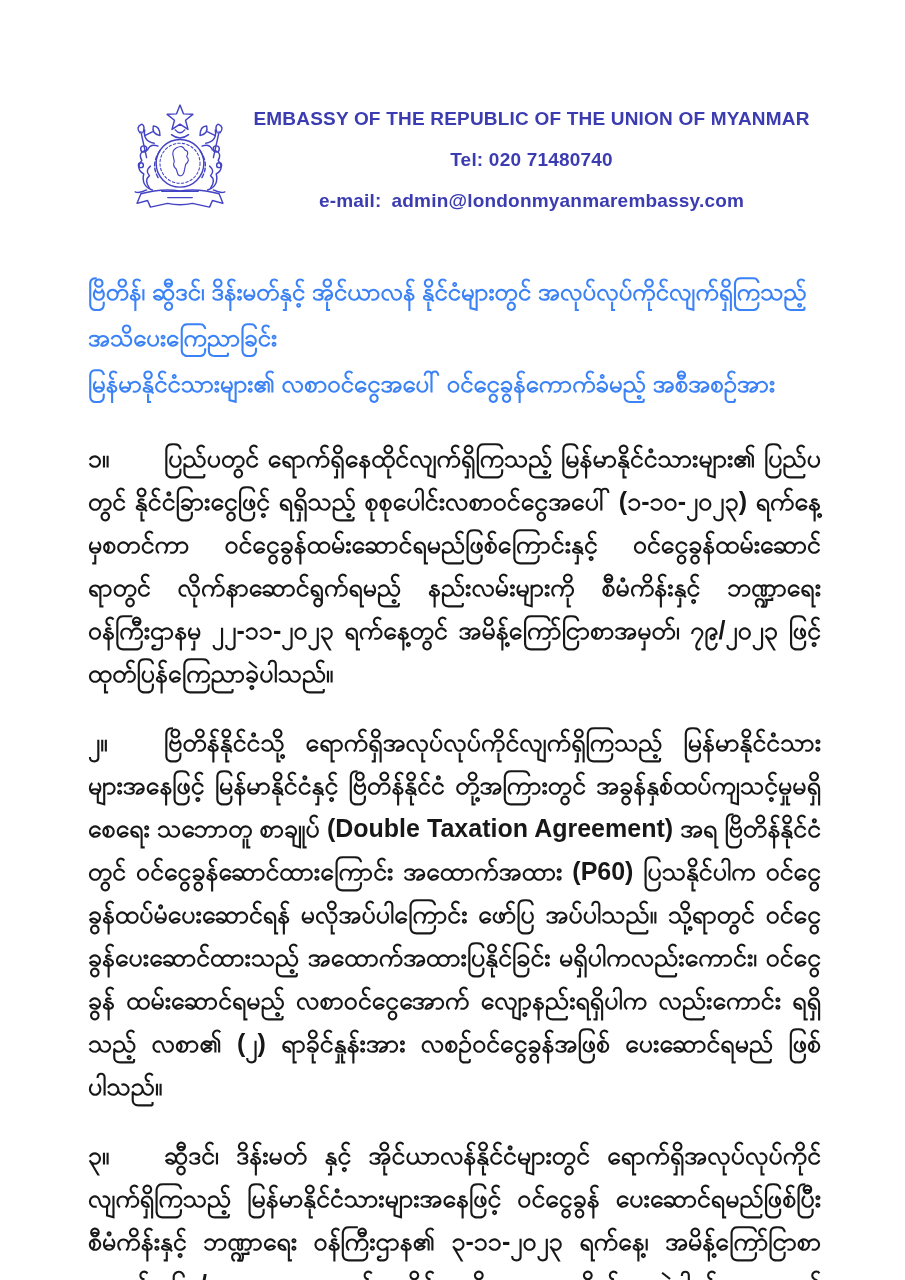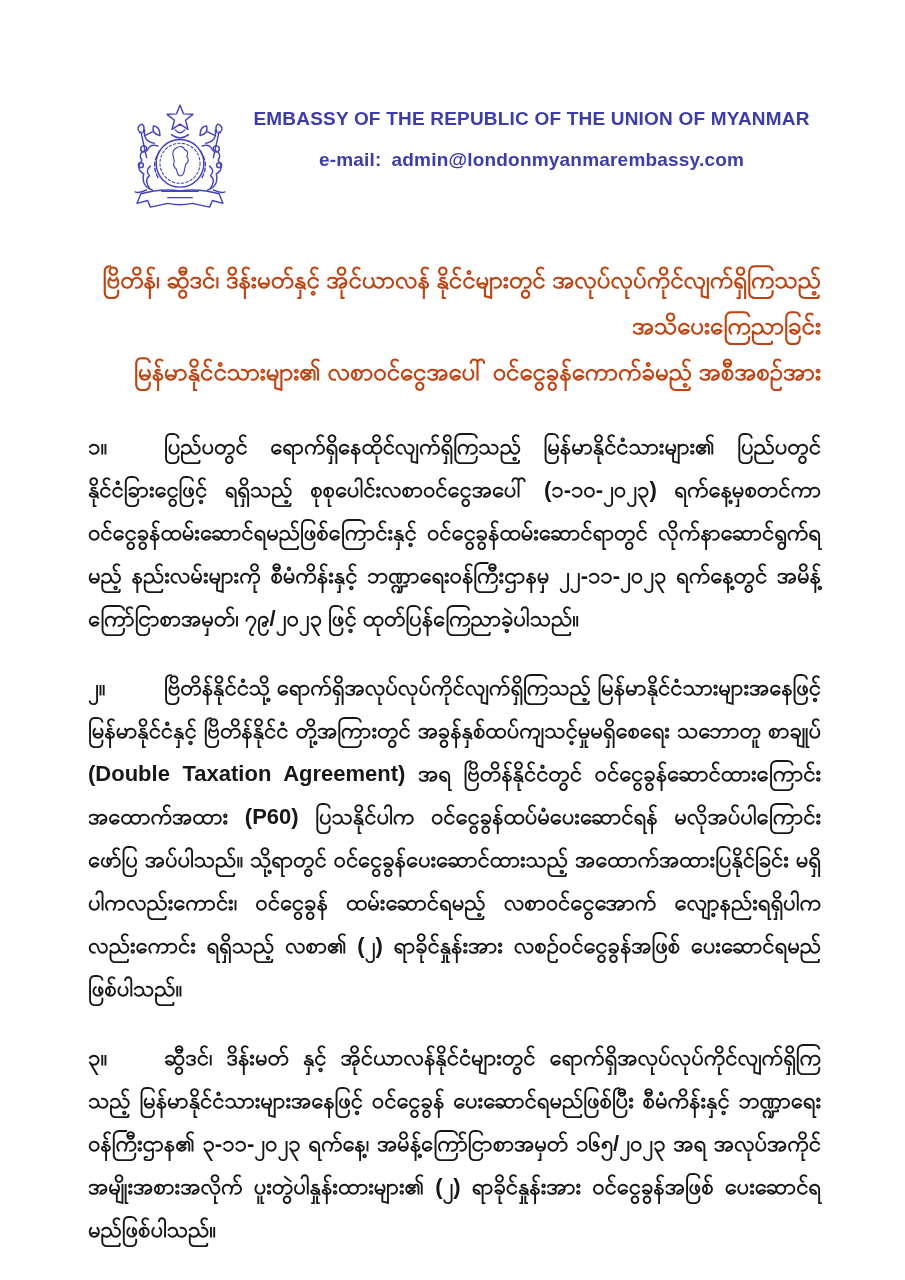--- a/index.html
+++ b/index.html
@@ -40,34 +40,34 @@
     font-size: 19px;
     font-weight: 700;
     letter-spacing: 0.2px;
     margin-bottom: 19px;
     line-height: 22px;
   }
   .email-gap { display: inline-block; width: 10px; }
   
   .doc-title {
     margin: 38px 0 0 0;
-    text-align: right;
-    color: #c2410c;
+    text-align: left;
+    color: #3b82f6;
     font-size: 24px;
     font-weight: 700;
     line-height: 46px;
   }
   .t-line { display: block; }
   
   .doc-body {
     margin-top: 30px;
   }
   .para {
     margin: 0 0 26px 0;
-    font-size: 22px;
+    font-size: 25px;
     font-weight: 600;
     line-height: 43px;
     color: #171717;
     text-align: justify;
   }
   .pnum {
     display: inline-block;
     width: 76px;
   }
 </style>
@@ -116,20 +116,21 @@
           <path d="M30 92 q-8 4 -12 2 M100 92 q8 4 12 2"></path>
 
           <path d="M24 96 Q45 90 65 93 Q85 90 106 96 L110 106 L99 103 L96 110 L78 106 Q65 109 52 106 L34 110 L31 103 L20 106 Z"></path>
           <path d="M46 93.5 h38"></path>
           <path d="M52 100 h26" stroke-width="1.1"></path>
         </g>
       </svg>
     </div>
     <div class="letterhead-text">
       <div class="lh-line">EMBASSY OF THE REPUBLIC OF THE UNION OF MYANMAR</div>
+      <div class="lh-line">Tel: 020 71480740</div>
       <div class="lh-line"><span>e-mail:</span><span class="email-gap"></span><span>admin@londonmyanmarembassy.com</span></div>
     </div>
   </header>
 
   <h1 class="doc-title">
     <span class="t-line">ဗြိတိန်၊ ဆွီဒင်၊ ဒိန်းမတ်နှင့် အိုင်ယာလန် နိုင်ငံများတွင် အလုပ်လုပ်ကိုင်လျက်ရှိကြသည့်</span>
     <span class="t-line">အသိပေးကြေညာခြင်း</span>
     <span class="t-line">မြန်မာနိုင်ငံသားများ၏ လစာဝင်ငွေအပေါ် ဝင်ငွေခွန်ကောက်ခံမည့် အစီအစဉ်အား</span>
   </h1>
 

